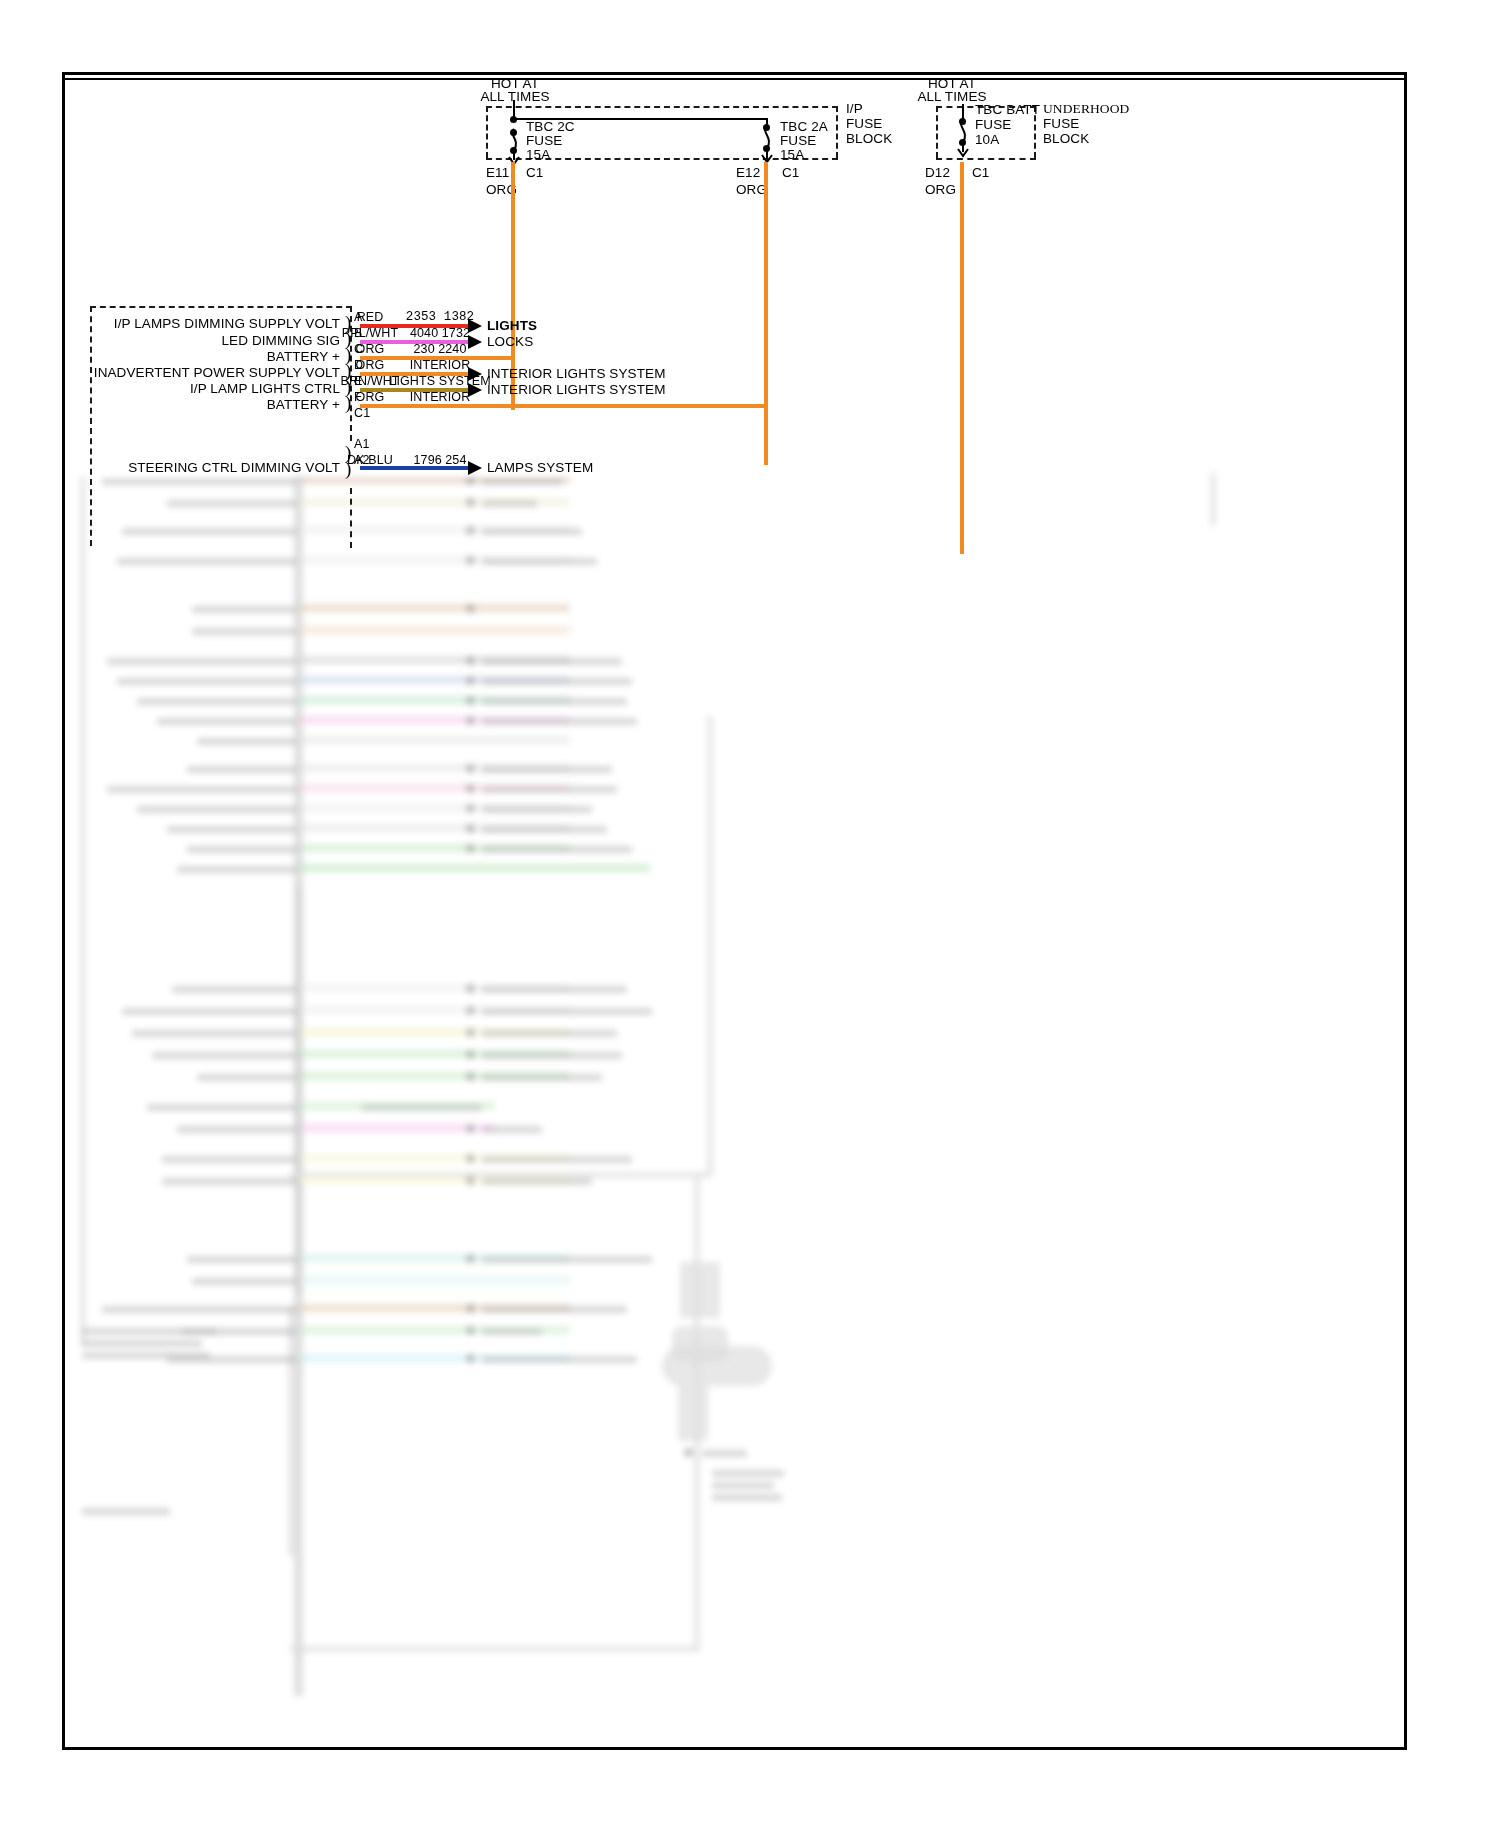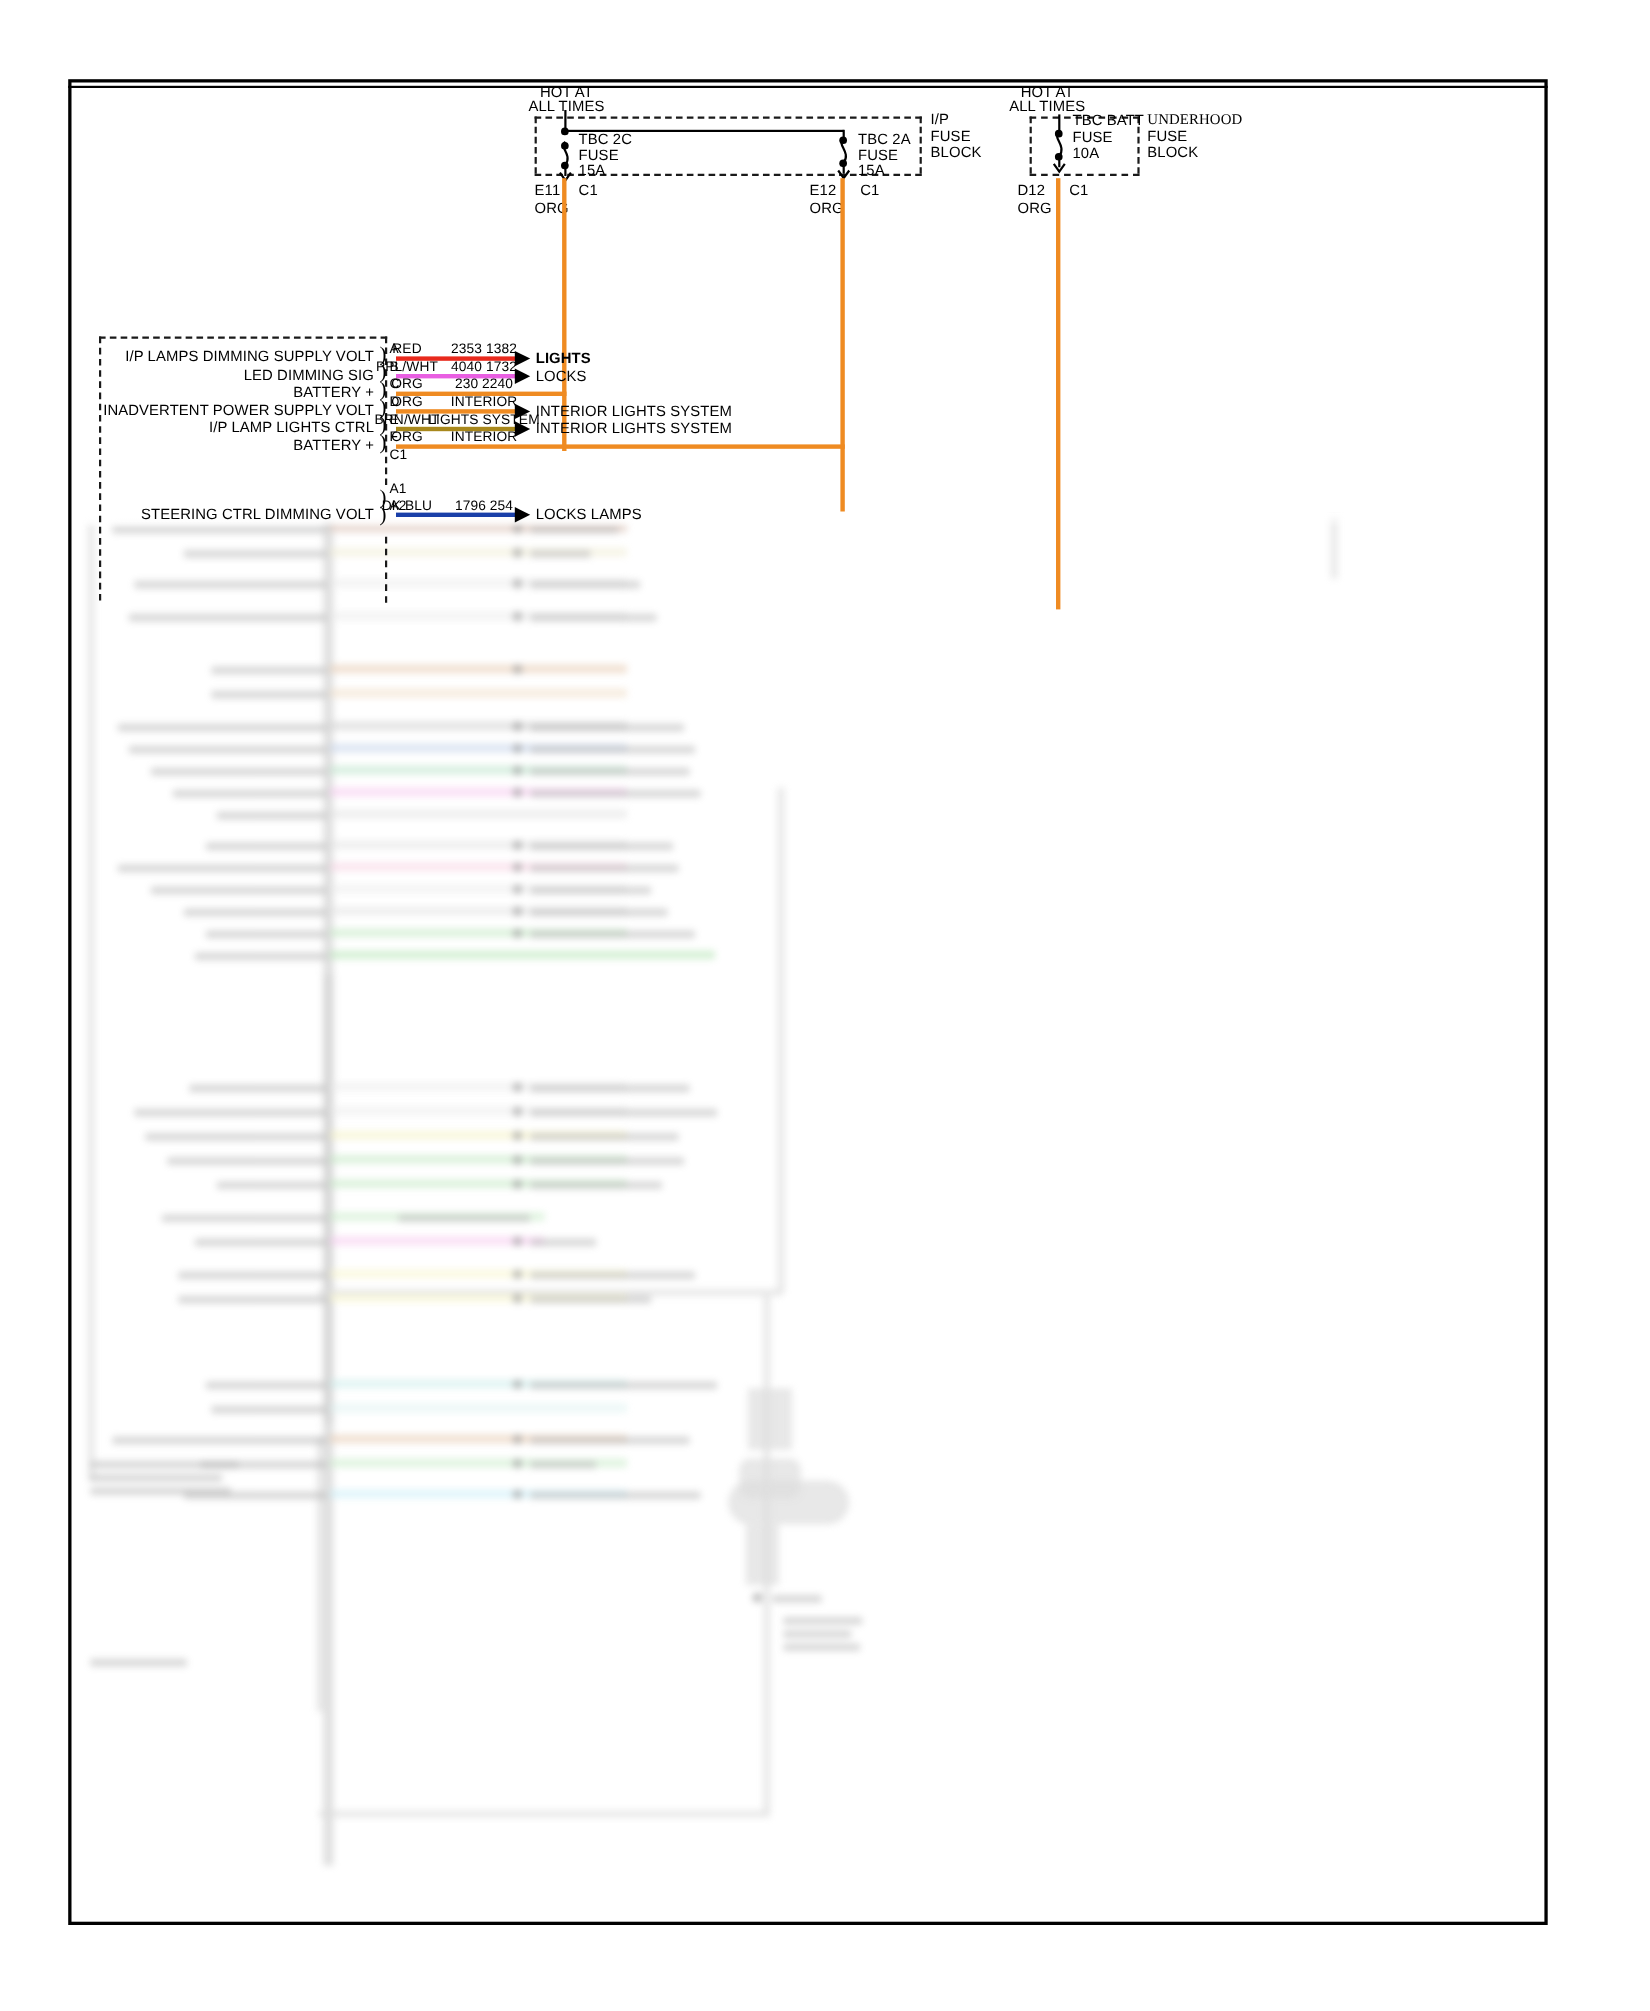--- a/index.html
+++ b/index.html
@@ -299,21 +299,21 @@
   <div class="dash-h" style="left:90px;top:306px;width:262px;"></div>
   <div class="dash-v" style="left:90px;top:306px;height:240px;"></div>
 
   <div class="dash-v" style="left:350px;top:306px;height:135px;"></div>
   <div class="dash-v" style="left:350px;top:488px;height:60px;"></div>
 
   <div class="t r" style="left:60px;top:316px;width:280px;">I/P LAMPS DIMMING SUPPLY VOLT</div>
   <div class="pin-arc" style="left:345px;top:313px;">)</div>
   <div class="t sm" style="left:354px;top:310px;">A</div>
   <div class="t sm c" style="left:300px;top:310px;width:140px;">RED</div>
-  <div class="t sm c" style="left:370px;top:310px;width:140px;">2353 1382</div>
+  <div class="t sm c" style="left:370px;top:310px;width:140px;font-family:Liberation Mono, monospace;">2353 1382</div>
   <div class="wire red" style="left:360px;top:324px;width:110px;height:4px;"></div>
   <div class="arrow" style="left:468px;top:319px;"></div>
   <div class="t" style="left:487px;top:318px;font-weight:bold;">LIGHTS</div>
 
   <div class="t r" style="left:60px;top:333px;width:280px;">LED DIMMING SIG</div>
   <div class="pin-arc" style="left:345px;top:329px;">)</div>
   <div class="t sm" style="left:354px;top:326px;">B</div>
   <div class="t sm c" style="left:300px;top:326px;width:140px;">PPL/WHT</div>
   <div class="t sm c" style="left:370px;top:326px;width:140px;">4040 1732</div>
   <div class="wire ppl" style="left:360px;top:340px;width:110px;height:4px;"></div>
@@ -356,15 +356,15 @@
 
   <div class="t sm" style="left:354px;top:437px;">A1</div>
   <div class="pin-arc" style="left:345px;top:443px;">)</div>
   <div class="t sm" style="left:354px;top:453px;">A2</div>
   <div class="pin-arc" style="left:345px;top:459px;">)</div>
   <div class="t r" style="left:60px;top:460px;width:280px;">STEERING CTRL DIMMING VOLT</div>
   <div class="t sm c" style="left:300px;top:453px;width:140px;">DK BLU</div>
   <div class="t sm c" style="left:370px;top:453px;width:140px;">1796 254</div>
   <div class="wire blu" style="left:360px;top:466px;width:110px;height:4px;"></div>
   <div class="arrow" style="left:468px;top:461px;"></div>
-  <div class="t" style="left:487px;top:460px;">LOCKS LAMPS</div>
+  <div class="t" style="left:487px;top:460px;">LAMPS SYSTEM</div>
 
 </div>
 
 </body></html>

